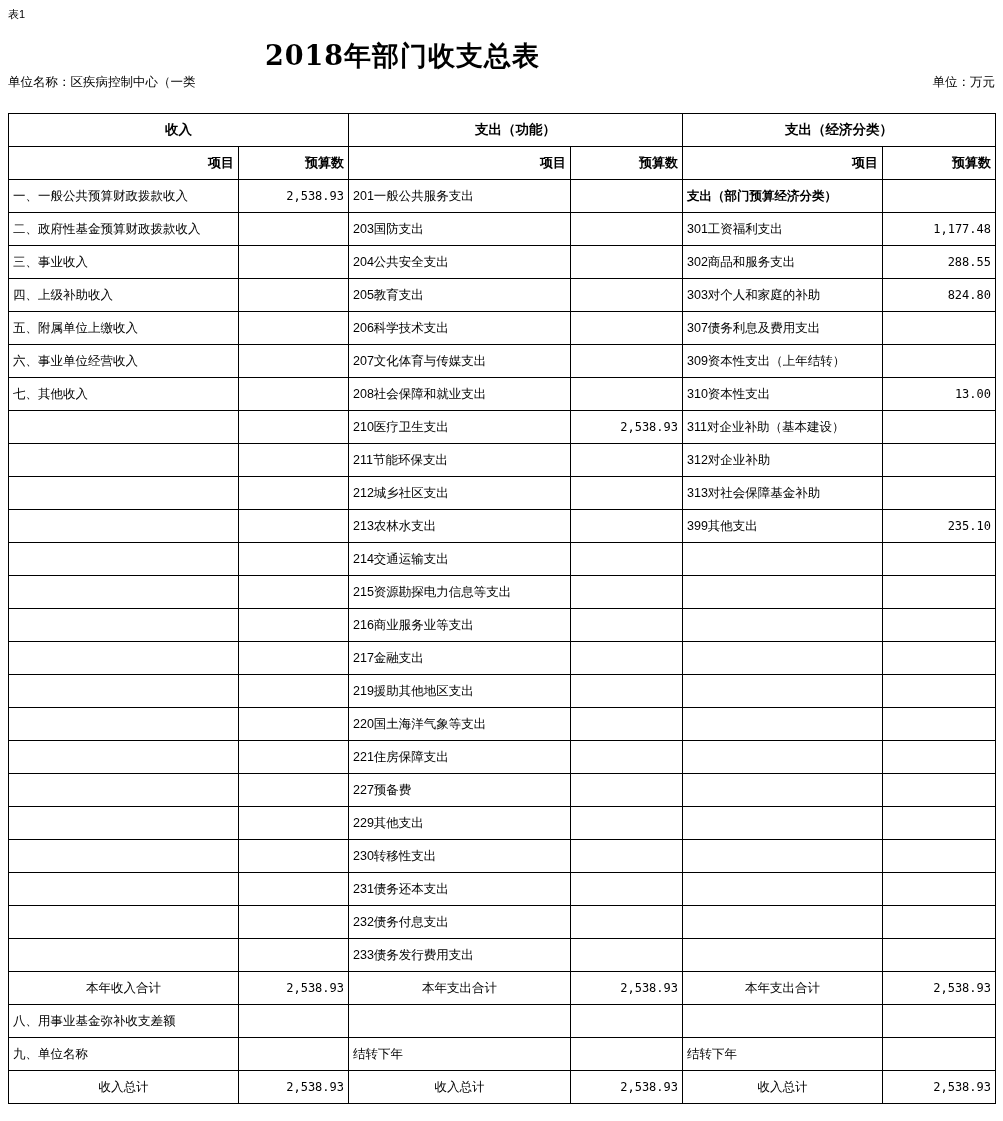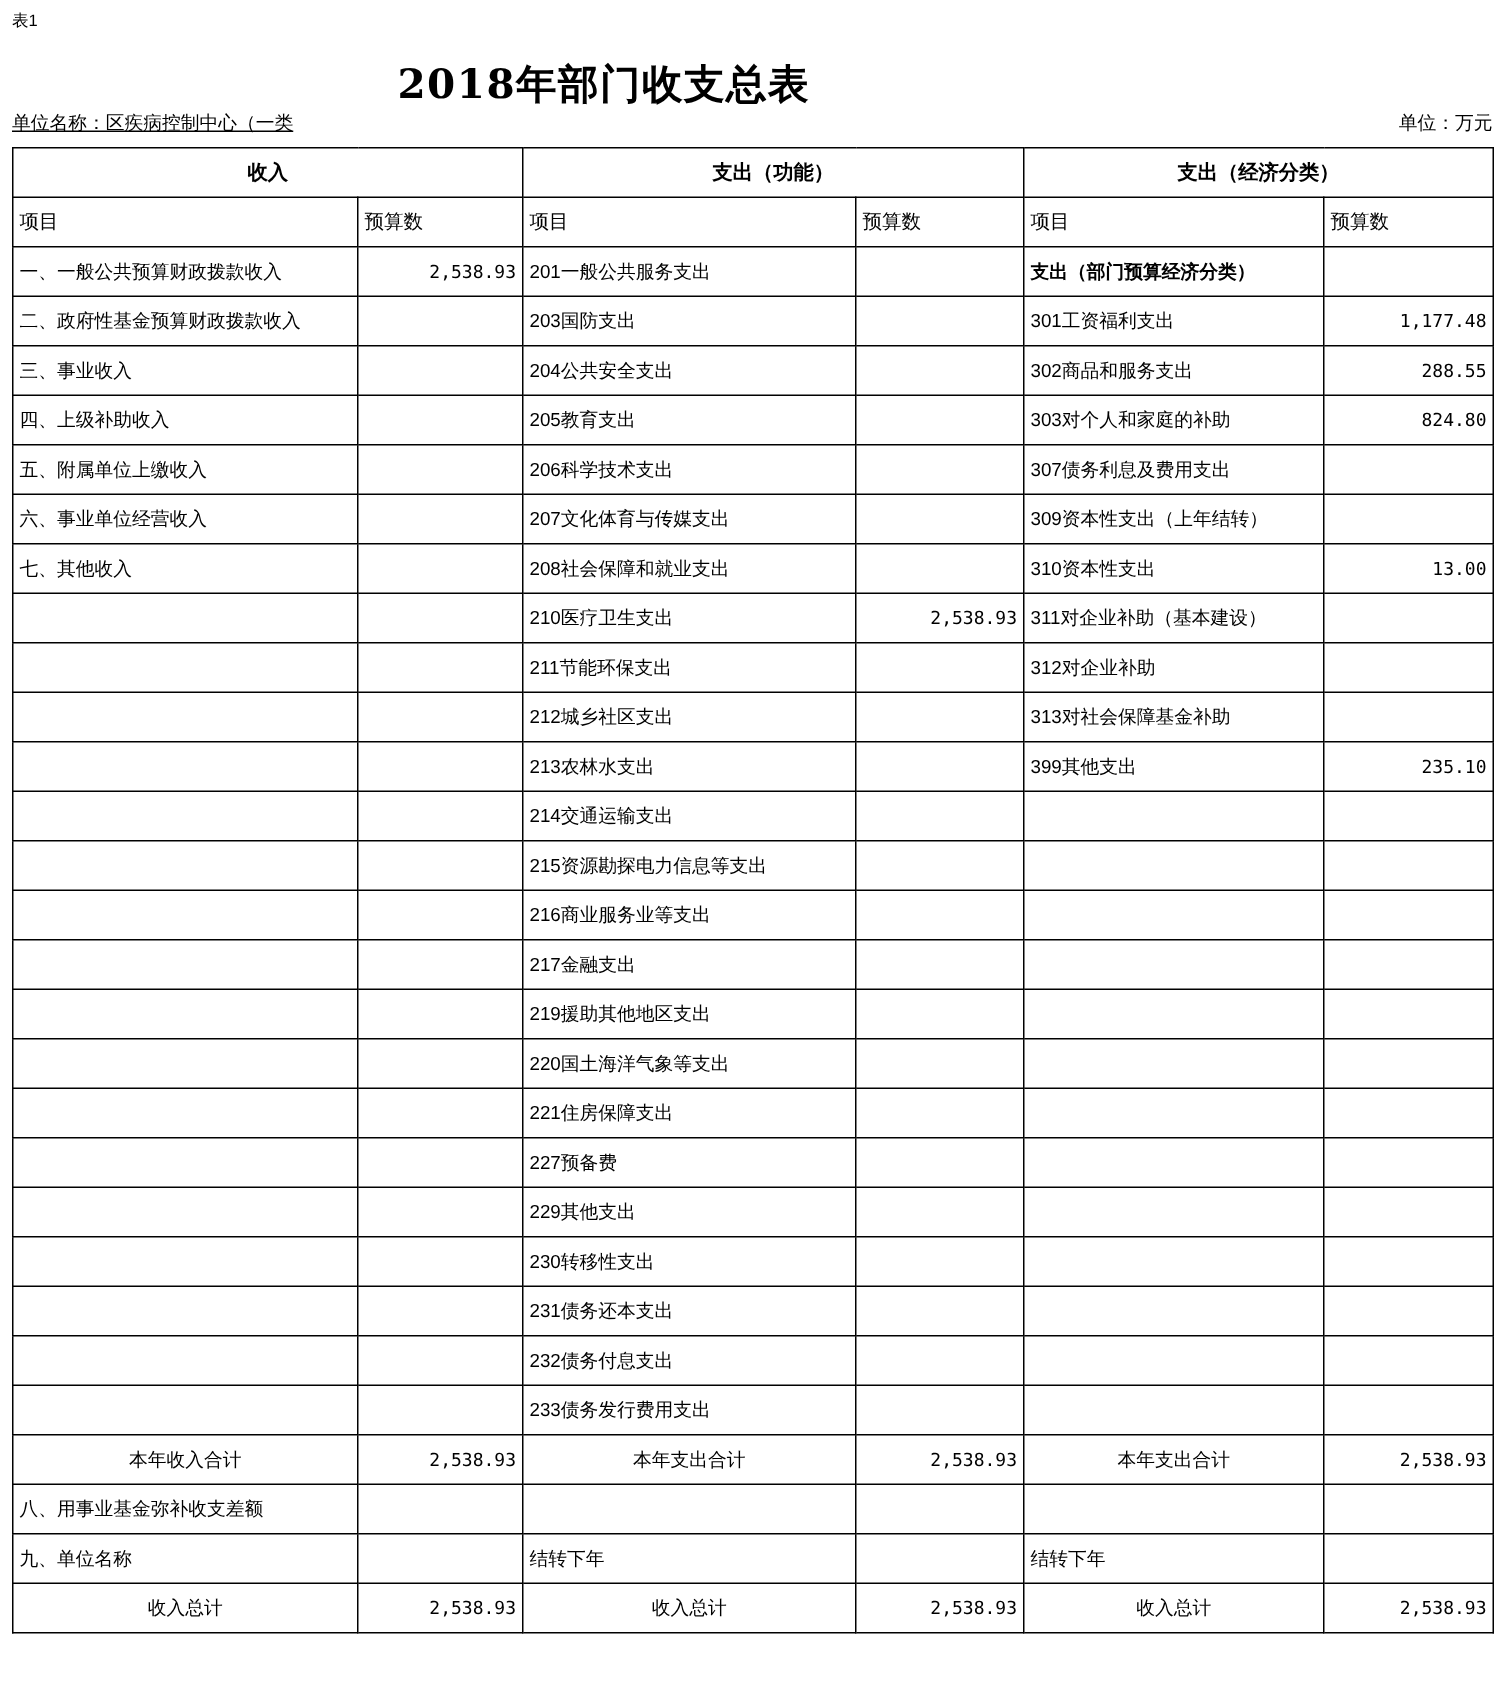--- a/index.html
+++ b/index.html
@@ -45,30 +45,29 @@
     top: 74px;
     left: 8px;
     width: 987px;
     height: 16px;
     font-size: 12.5px;
   }
   .meta-left {
     position: absolute;
     left: 0;
     top: 0;
-    text-decoration: underline;
   }
   .meta-right {
     position: absolute;
     right: 0;
     top: 0;
   }
   table.main {
     position: absolute;
-    top: 98px;
+    top: 113px;
     left: 8px;
     border-collapse: collapse;
     table-layout: fixed;
     width: 987px;
     font-size: 12.5px;
     padding-left: 15px;
   }
   table.main td {
     border: 1px solid #000000;
     padding: 0 4px;
@@ -84,22 +83,22 @@
   .c5 { width: 200px; }
   .c6 { width: 113px; }
 
   .grp-head td {
     text-align: center;
     font-weight: bold;
     font-size: 13.5px;
     height: 27px;
   }
   .sub-head td {
-    text-align: left;
-    font-weight: normal;
+    text-align: right;
+    font-weight: bold;
     font-size: 13px;
     height: 29px;
   }
   .num {
     text-align: right;
     font-family: "DejaVu Sans Mono", monospace;
     font-size: 12px;
     padding-right: 6px;
   }
   .lbl {

